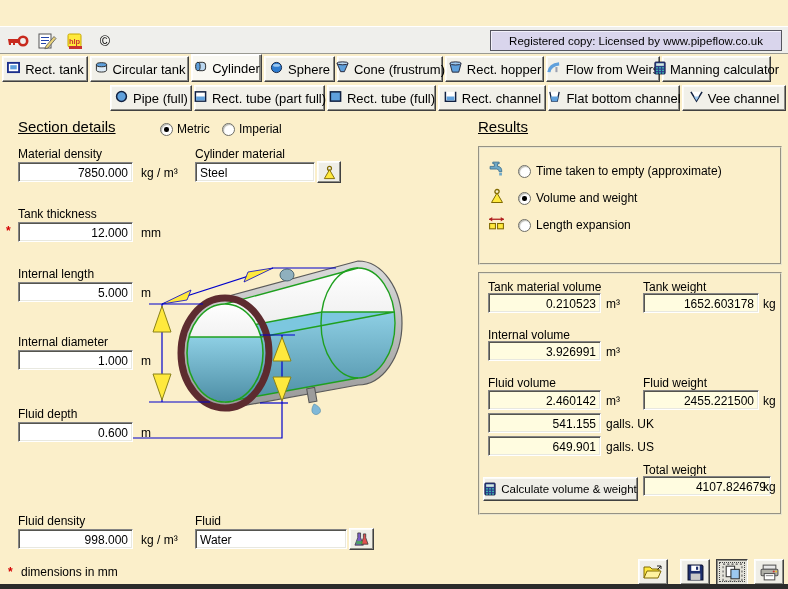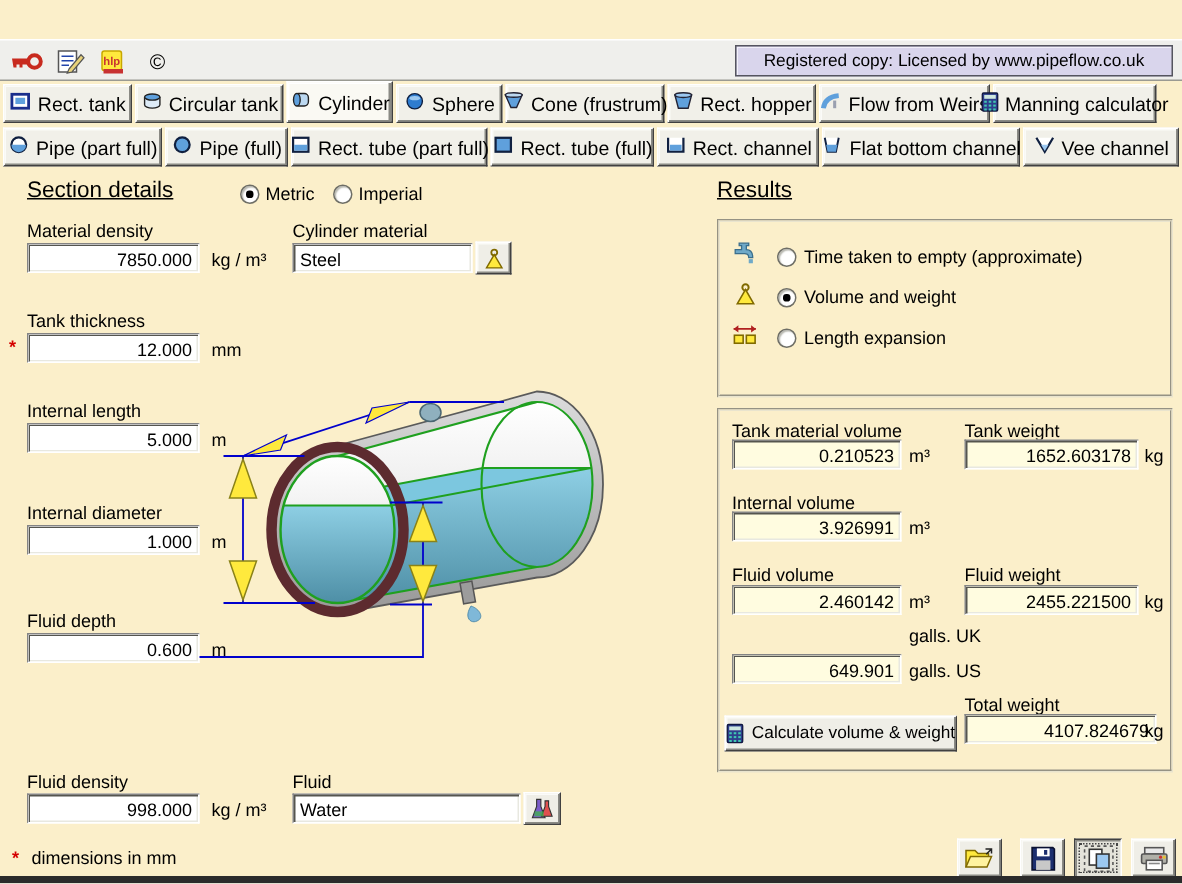--- a/index.html
+++ b/index.html
@@ -118,27 +118,20 @@
             <rect x="6" y="10" width="2" height="1.6"></rect>
             <rect x="9.5" y="10" width="2" height="1.6"></rect>
             <rect x="2.5" y="13" width="2" height="1.6"></rect>
             <rect x="6" y="13" width="2" height="1.6"></rect>
             <rect x="9.5" y="13" width="2" height="1.6"></rect>
           </g>
         </svg></span>
     <span>Manning calculator</span>
   </div>
 
-  <div class="tab" style="left:2px;top:85px;width:106px;">
-    <span><svg width="15" height="13" viewBox="0 0 16 14">
-          <circle cx="8" cy="7" r="5.3" fill="#fff" stroke="#102040" stroke-width="1.6"></circle>
-          <path d="M2.7 7 a5.3 5.3 0 0 0 10.6 0 Z" fill="#5FA0DC"></path>
-        </svg></span>
-    <span>Pipe (part full)</span>
-  </div>
   <div class="tab" style="left:110px;top:85px;width:82px;">
     <span><svg width="15" height="13" viewBox="0 0 16 14">
           <circle cx="8" cy="7" r="5.3" fill="#5FA0DC" stroke="#102040" stroke-width="1.6"></circle>
         </svg></span>
     <span>Pipe (full)</span>
   </div>
   <div class="tab" style="left:194px;top:85px;width:131px;">
     <span><svg width="15" height="13" viewBox="0 0 16 14">
           <rect x="2.5" y="2" width="11" height="10" fill="#fff" stroke="#102040" stroke-width="1.6"></rect>
           <rect x="3.3" y="7" width="9.4" height="4.2" fill="#5FA0DC"></rect>
@@ -334,20 +327,21 @@
   <div class="field rfield" style="left:643px;top:293px;width:116px;">1652.603178</div>
   <span class="lbl" style="left:763px;top:297px;">kg</span>
 
   <span class="lbl" style="left:488px;top:328px;">Internal volume</span>
   <div class="field rfield" style="left:488px;top:341px;width:113px;">3.926991</div>
   <span class="lbl" style="left:606px;top:345px;">m³</span>
 
   <span class="lbl" style="left:488px;top:376px;">Fluid volume</span>
   <div class="field rfield" style="left:488px;top:390px;width:113px;">2.460142</div>
   <span class="lbl" style="left:606px;top:394px;">m³</span>
+  <div class="field rfield" style="left:488px;top:413px;width:113px;">541.155</div>
   <span class="lbl" style="left:606px;top:417px;">galls. UK</span>
   <div class="field rfield" style="left:488px;top:436px;width:113px;">649.901</div>
   <span class="lbl" style="left:606px;top:440px;">galls. US</span>
 
   <span class="lbl" style="left:643px;top:376px;">Fluid weight</span>
   <div class="field rfield" style="left:643px;top:390px;width:116px;">2455.221500</div>
   <span class="lbl" style="left:763px;top:394px;">kg</span>
 
   <span class="lbl" style="left:643px;top:463px;">Total weight</span>
   <div class="field rfield" style="left:643px;top:476px;width:128px;">4107.824679</div>

